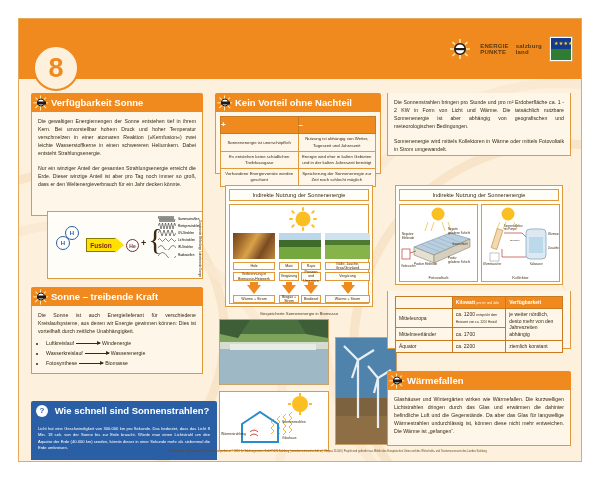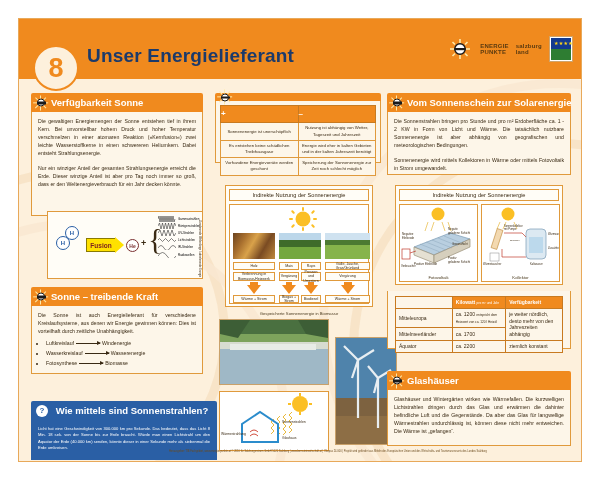--- a/index.html
+++ b/index.html
@@ -253,21 +253,20 @@
 
 <div id="poster">
   <div class="sheet">
 
     <div class="swoosh sw1"></div>
     <div class="swoosh sw2"></div>
     <div class="swoosh sw3"></div>
     <div class="swoosh sw4"></div>
 
     <div class="header">
-      <div class="header-title">Unser Energielieferant</div>
       <div class="logos">
         <div class="logo-sun">
           <svg width="26" height="22" viewBox="0 0 26 22">
             <g stroke="#ffe9a8" stroke-width="1.6">
               <line x1="13" y1="1" x2="13" y2="5"></line>
                 <line x1="13" y1="17" x2="13" y2="21"></line>
               <line x1="3" y1="11" x2="7" y2="11"></line>
                 <line x1="19" y1="11" x2="23" y2="11"></line>
               <line x1="5.5" y1="4" x2="8" y2="6.5"></line>
                 <line x1="18" y1="15.5" x2="20.5" y2="18"></line>
@@ -390,36 +389,37 @@
               <span>Biomasse</span>
             </span>
           </li>
         </ul>
       </div>
     </div>
 
     <div class="panel" style="left:12px; top:382px; width:186px;">
       <div class="panel-head blue">
         <span class="qicon">?</span>
-        <span>Wie mittels sind Sonnenstrahlen?</span>
+        <span>Wie schnell sind Sonnenstrahlen?</span>
       </div>
       <div class="panel-body blue" style="height:40px; font-size:4.1px;">
         <p>Licht hat eine Geschwindigkeit von 300.000 km pro Sekunde. Das bedeutet, dass das Licht 8 Min. 18 sek. von der Sonne bis zur Erde braucht. Würde man einen Lichtstrahl um den Äquator der Erde (40.000 km) senden, könnte dieser in einer Sekunde mehr als siebenmal die Erde umkreisen.</p>
       </div>
     </div>
 
     <div class="panel" style="left:196px; top:74px; width:166px;">
       <div class="panel-head">
         <span class="sunicon">
           <i class="ray"></i>
             <i class="ray r2"></i>
             <i class="ray r3"></i>
             <i class="ray r4"></i>
           <span class="core"></span>
         </span>
+        <span>Kein Vorteil ohne Nachteil</span>
       </div>
       <div class="panel-body" style="padding:4px; height:62px;">
         <table class="pm-table">
           <thead>
             <tr>
               <th>+</th>
               <th>–</th>
             </tr>
           </thead>
           <tbody>
@@ -541,30 +541,20 @@
           <path d="M30,40 q4,-4 8,0"></path>
             <path d="M30,44 q4,-4 8,0"></path>
         </g>
         <text x="62" y="31" font-size="3.4" fill="#3a2a14" font-family="Liberation Sans, sans-serif">Sonnenstrahlen</text>
         <text x="62" y="47" font-size="3.4" fill="#3a2a14" font-family="Liberation Sans, sans-serif">Glashaus</text>
         <text x="1" y="43" font-size="3.4" fill="#3a2a14" font-family="Liberation Sans, sans-serif">Wärmestrahlung</text>
       </svg>
     </div>
 
     <div class="panel" style="left:368px; top:74px; width:184px;">
-      <div class="panel-head">
-        <span class="sunicon">
-          <i class="ray"></i>
-            <i class="ray r2"></i>
-            <i class="ray r3"></i>
-            <i class="ray r4"></i>
-          <span class="core"></span>
-        </span>
-        <span>Vom Sonnenschein zur Solarenergie</span>
-      </div>
       <div class="panel-body" style="height:63px;">
         <p>Die Sonnenstrahlen bringen pro Stunde und pro m² Erdoberfläche ca. 1 - 2 KW in Form von Licht und Wärme. Die tatsächlich nutzbare Sonnenenergie ist aber abhängig von geografischen und meteorologischen Bedingungen.</p>
         <p>Sonnenenergie wird mittels Kollektoren in Wärme oder mittels Fotovoltaik in Strom umgewandelt.</p>
       </div>
     </div>
 
     <div class="figbox" style="left:376px; top:166px; width:168px; height:100px;">
       <div class="figbox-title">Indirekte Nutzung der Sonnenenergie</div>
       <div style="display:flex; gap:3px;">
         <div class="fig-inner" style="width:79px; height:78px; position:relative;">
@@ -667,21 +657,21 @@
 
     <div class="panel" style="left:368px; top:352px; width:184px;">
       <div class="panel-head">
         <span class="sunicon">
           <i class="ray"></i>
             <i class="ray r2"></i>
             <i class="ray r3"></i>
             <i class="ray r4"></i>
           <span class="core"></span>
         </span>
-        <span>Glashäuser</span>
+        <span>Wärmefallen</span>
       </div>
       <div class="panel-body" style="height:56px;">
         <p>Glashäuser und Wintergärten wirken wie Wärmefallen. Die kurzwelligen Lichtstrahlen dringen durch das Glas und erwärmen die dahinter befindliche Luft und die Gegenstände. Da aber das Glas für langwellige Wärmestrahlen undurchlässig ist, können diese nicht mehr entweichen. Die Wärme ist „gefangen“.</p>
       </div>
     </div>
 
     <div class="footer-credit">Herausgeber: TIB Fachgebiet, www.energie-punkte.at © 2010 für Salzburgerstrom GmbH 5020 Salzburg | www.bernsteinwirtschaft.at | Ökopas 24.000 | Projekt wird gefördert aus Mitteln des Europäischen Union und des Wirtschafts- und Tourismusressorts des Landes Salzburg</div>
 
   </div>
 </div>

